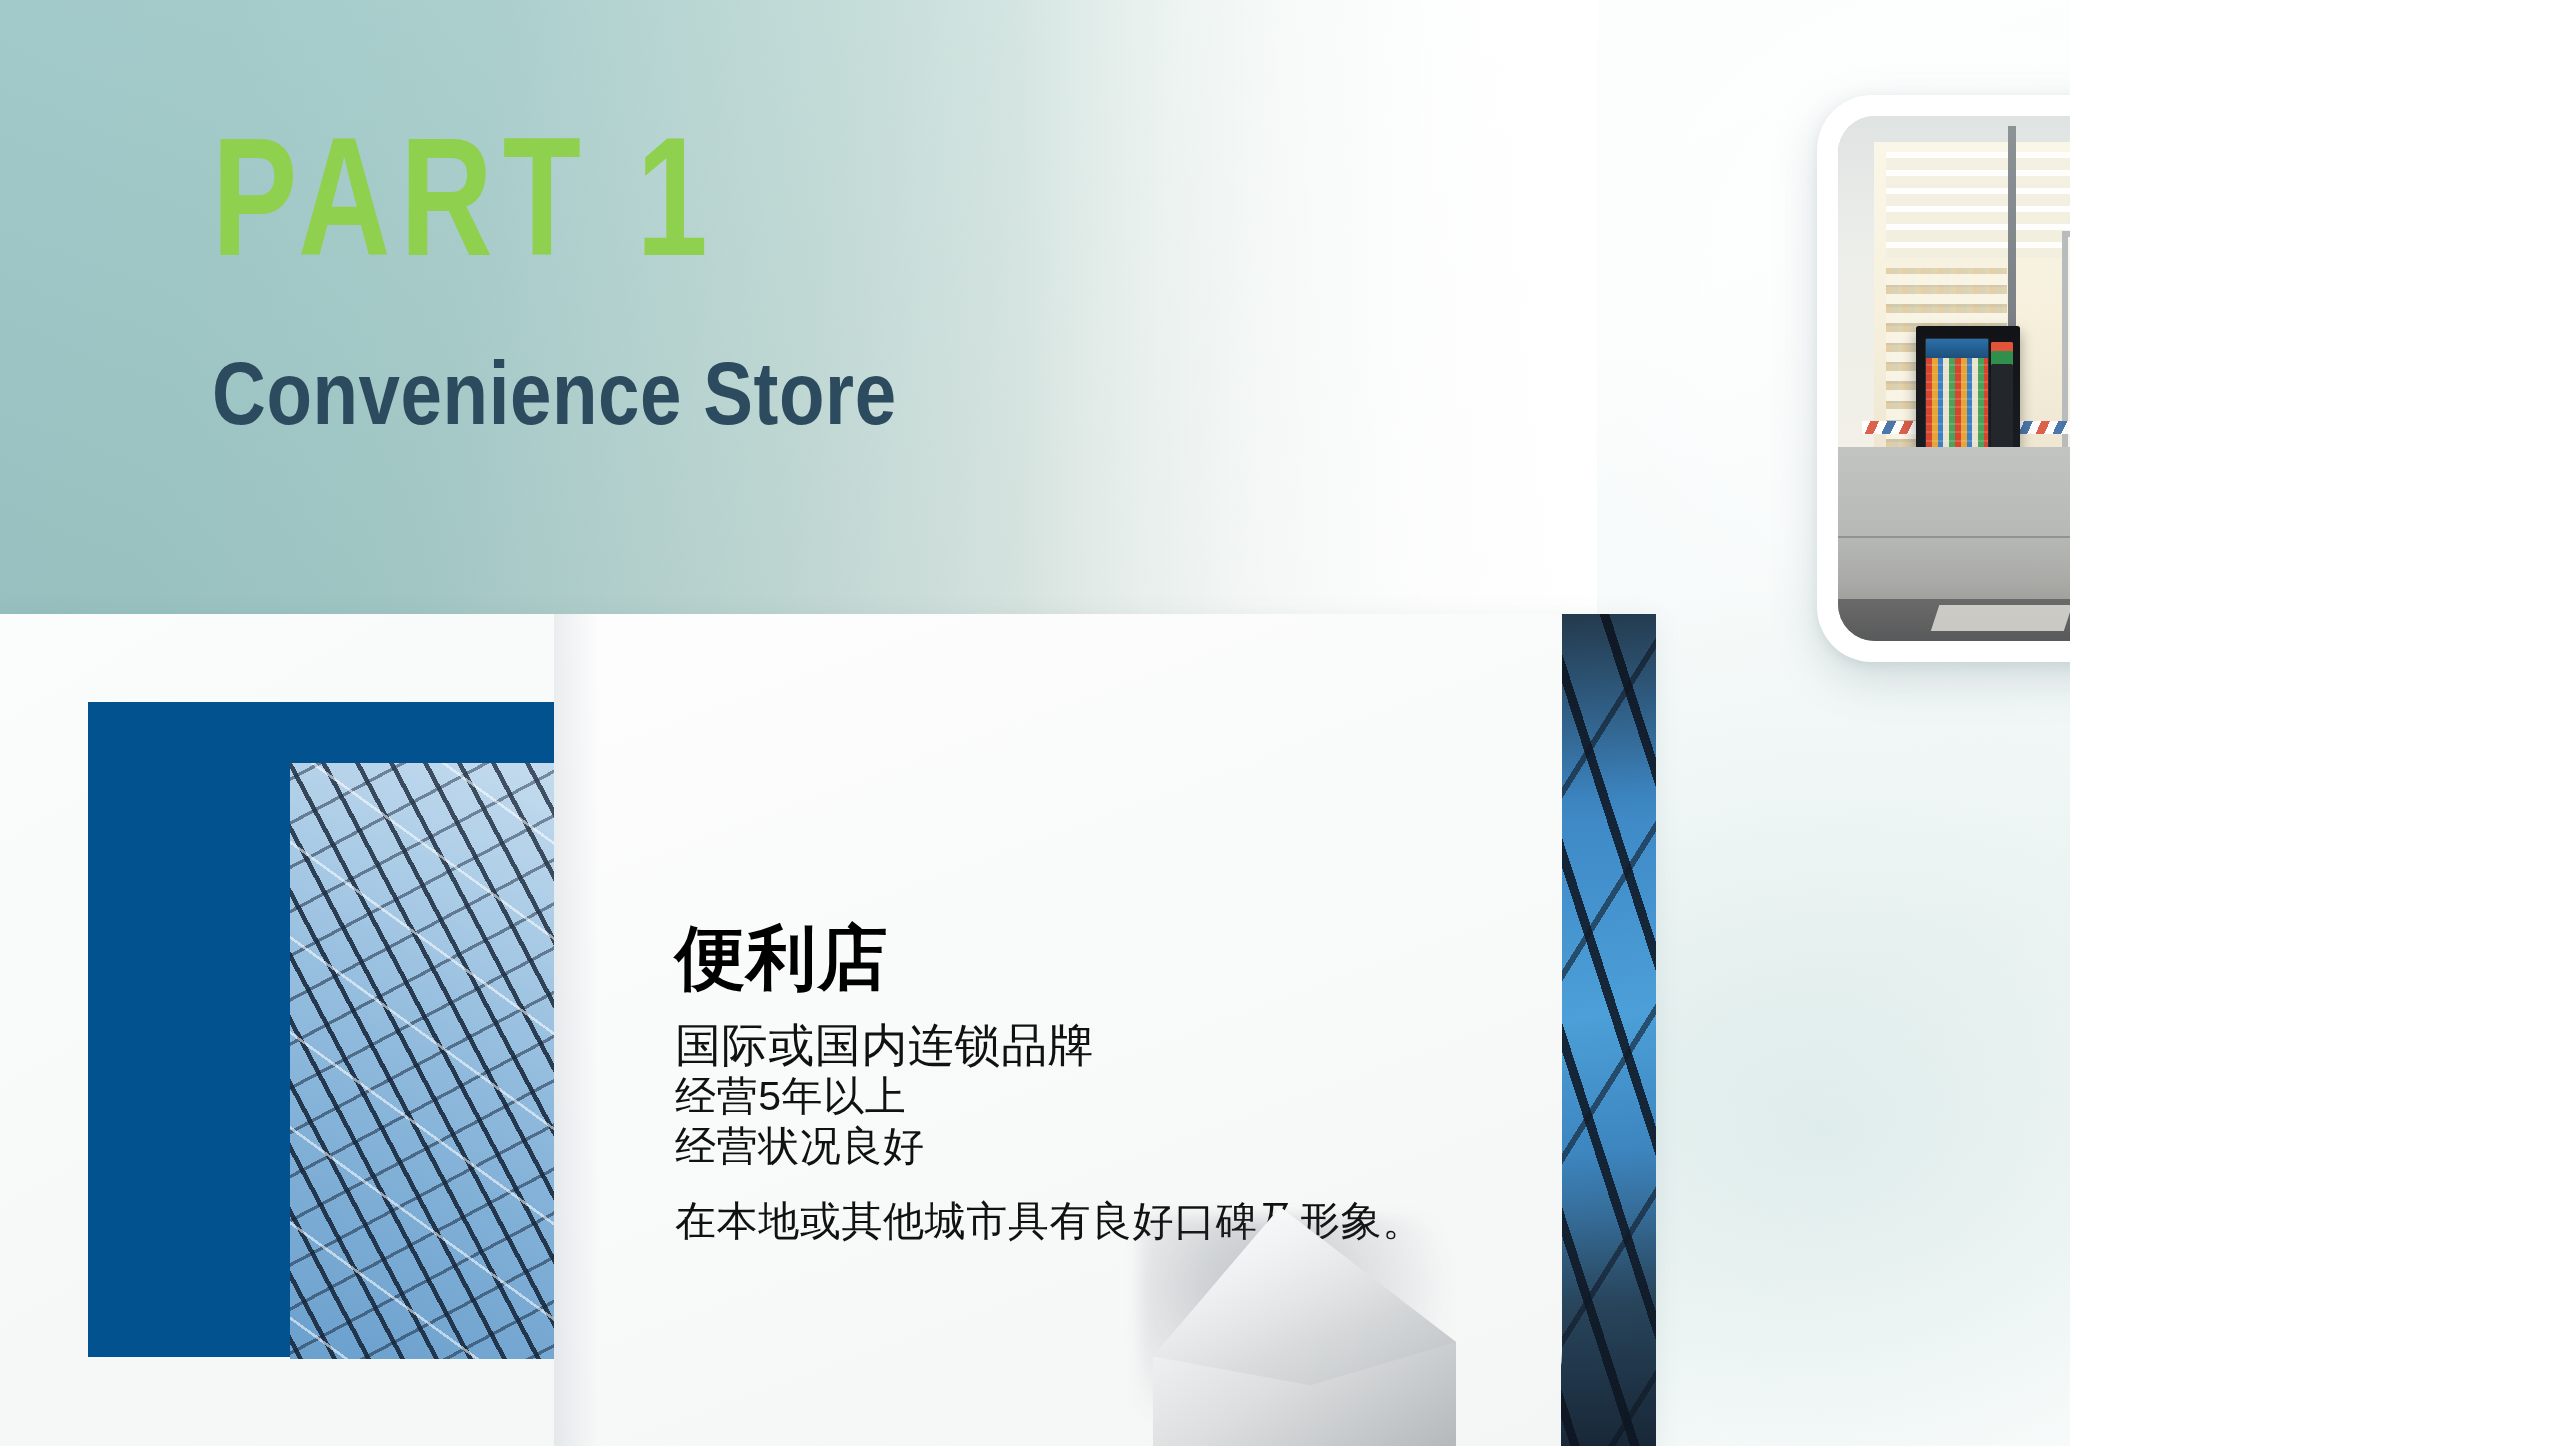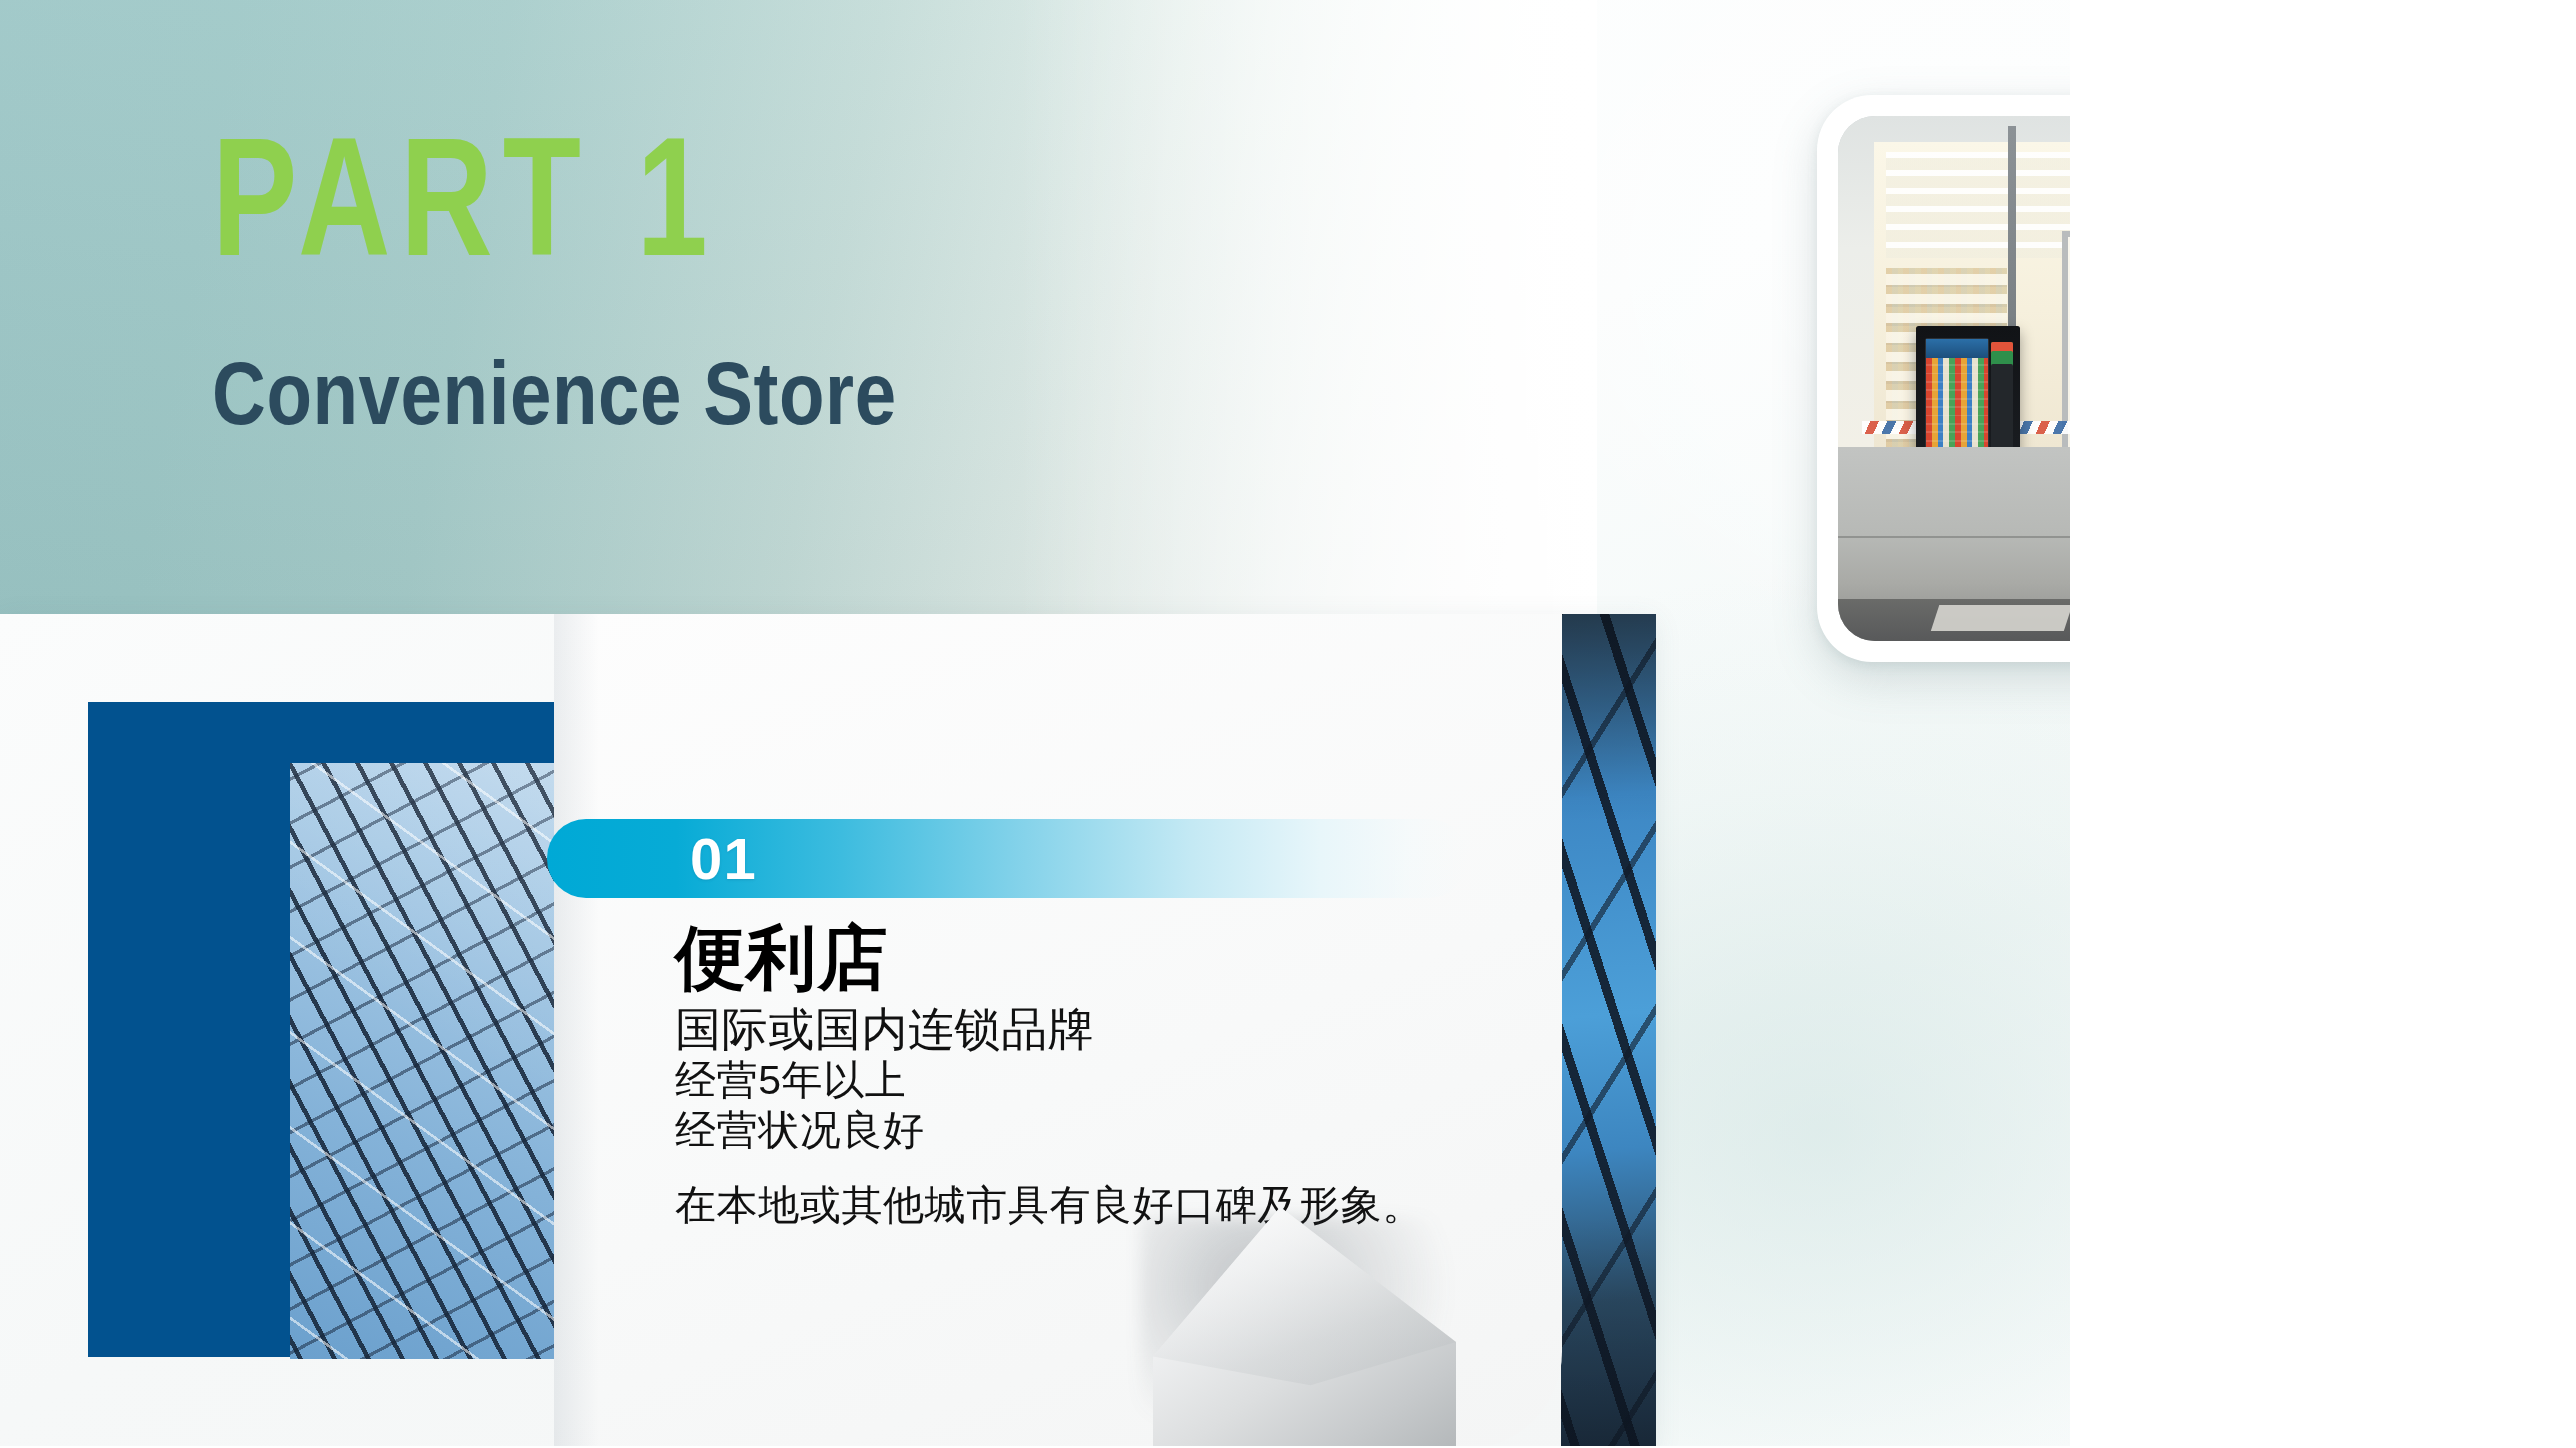--- a/index.html
+++ b/index.html
@@ -388,21 +388,21 @@
     color: #111111;
   }
   .t-title {
     font-size: 70px;
     font-weight: 700;
     line-height: 1.06;
     letter-spacing: 1.3px;
     color: #000000;
   }
   .t-sub {
-    margin-top: 7px;
+    margin-top: 23px;
     font-size: 46px;
     font-weight: 400;
     line-height: 1.18;
     letter-spacing: 0.6px;
     color: #111111;
   }
   .t-line {
     font-size: 41px;
     font-weight: 400;
     line-height: 1.2;
@@ -498,23 +498,20 @@
   <div class="content-card"></div>
 
   <div class="blue-square"></div>
 
   <div class="glass-photo"></div>
 
   <div class="strip-photo"></div>
 
   <div class="text-panel"></div>
 
-  <div class="badge-01">
-    <span class="num">01</span>
-  </div>
 
   <div class="text-block">
     <div class="t-title">便利店</div>
     <div class="t-sub">国际或国内连锁品牌</div>
     <div class="t-line">经营5年以上</div>
     <div class="t-line">经营状况良好</div>
     <div class="t-line last">在本地或其他城市具有良好口碑及形象。</div>
   </div>
 
   <div class="page-curl">

